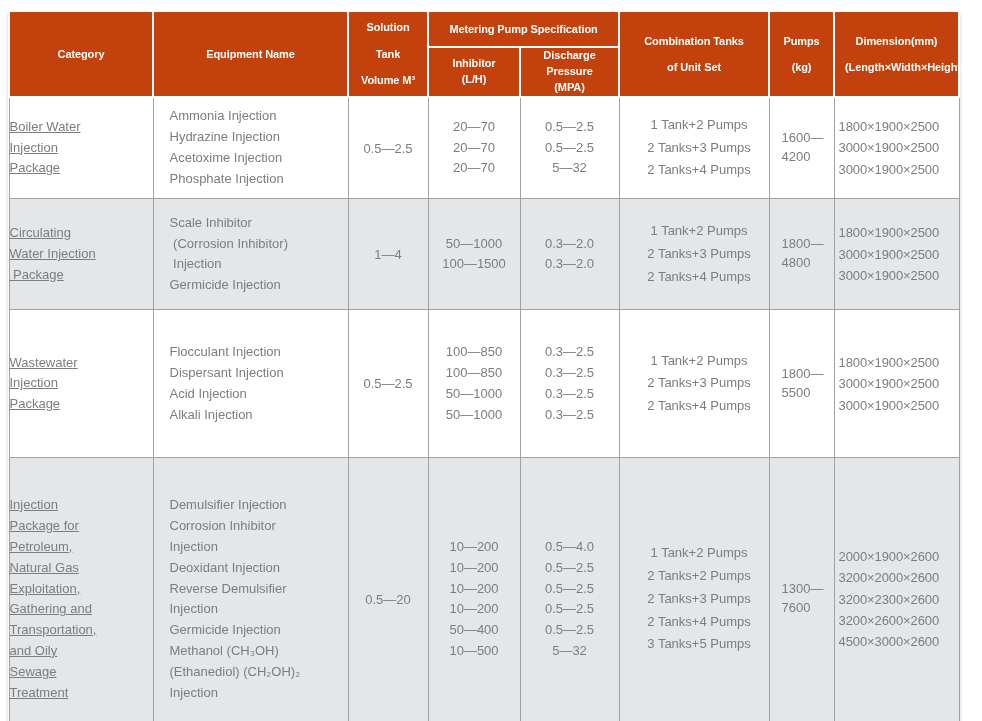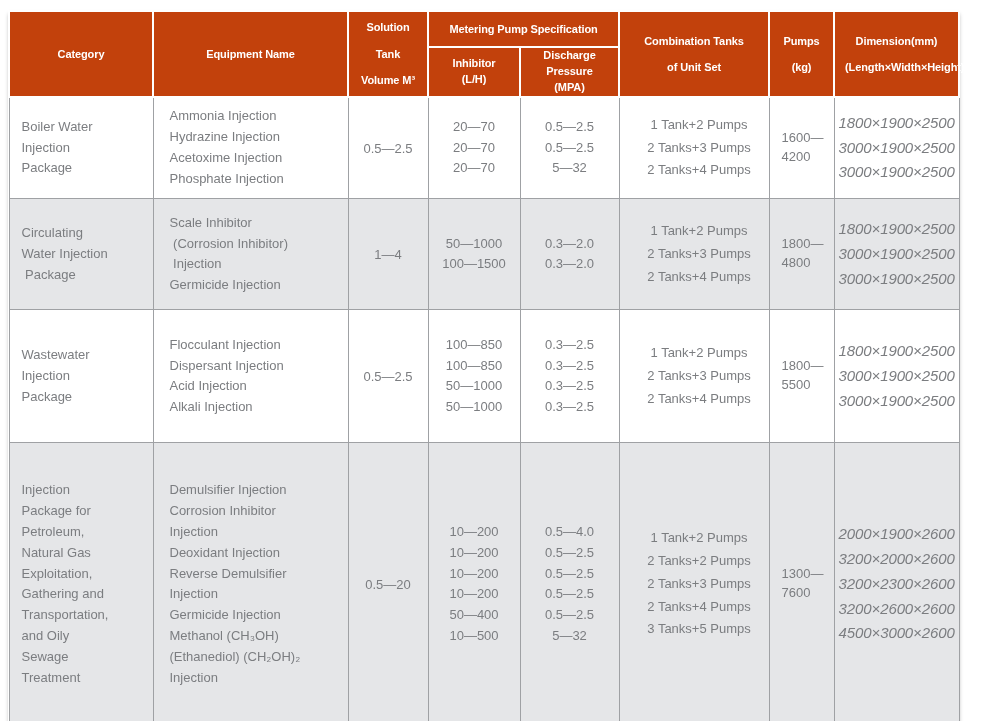--- a/index.html
+++ b/index.html
@@ -21,28 +21,28 @@
   thead tr.h-sub{height:42px}
   th.span2{line-height:2.4;}
   th.sub{line-height:1.45;}
   tbody td{
     border:1px solid #9fa1a4;vertical-align:middle;
     color:#7b7d80;font-size:13px;white-space:pre-line;
     padding:2px 4px;
   }
   tr.row-white{background:#ffffff}
   tr.row-gray{background:#e5e6e8}
-  tr.r1{height:102px}tr.r2{height:111px}tr.r3{height:133px}tr.r4{height:283px}
-  td.cat{text-align:left;padding-left:12px;line-height:1.6;}
+  tr.r1{height:102px}tr.r2{height:111px}tr.r3{height:148px}tr.r4{height:283px}
+  td.cat{text-align:left;padding-left:0;line-height:1.6;text-decoration:underline;}
   td.eq{text-align:left;padding-left:16px;line-height:1.6;}
   td.tank{text-align:center;}
   td.num{text-align:center;line-height:1.6;margin-left:41px;}
   td.comb{text-align:center;padding-left:14px;line-height:1.75;}
   td.wt{text-align:left;padding-left:12px;line-height:1.45;}
-  td.dim{text-align:right;font-size:15px;line-height:1.65;letter-spacing:-0.1px;font-style:italic;}
+  td.dim{text-align:left;font-size:13px;line-height:1.65;letter-spacing:-0.1px;}
 </style>
 </head>
 <body>
 
 <table>
   <colgroup>
     <col class="c-cat">
       <col class="c-eq">
       <col class="c-tank">
       <col class="c-cap">

